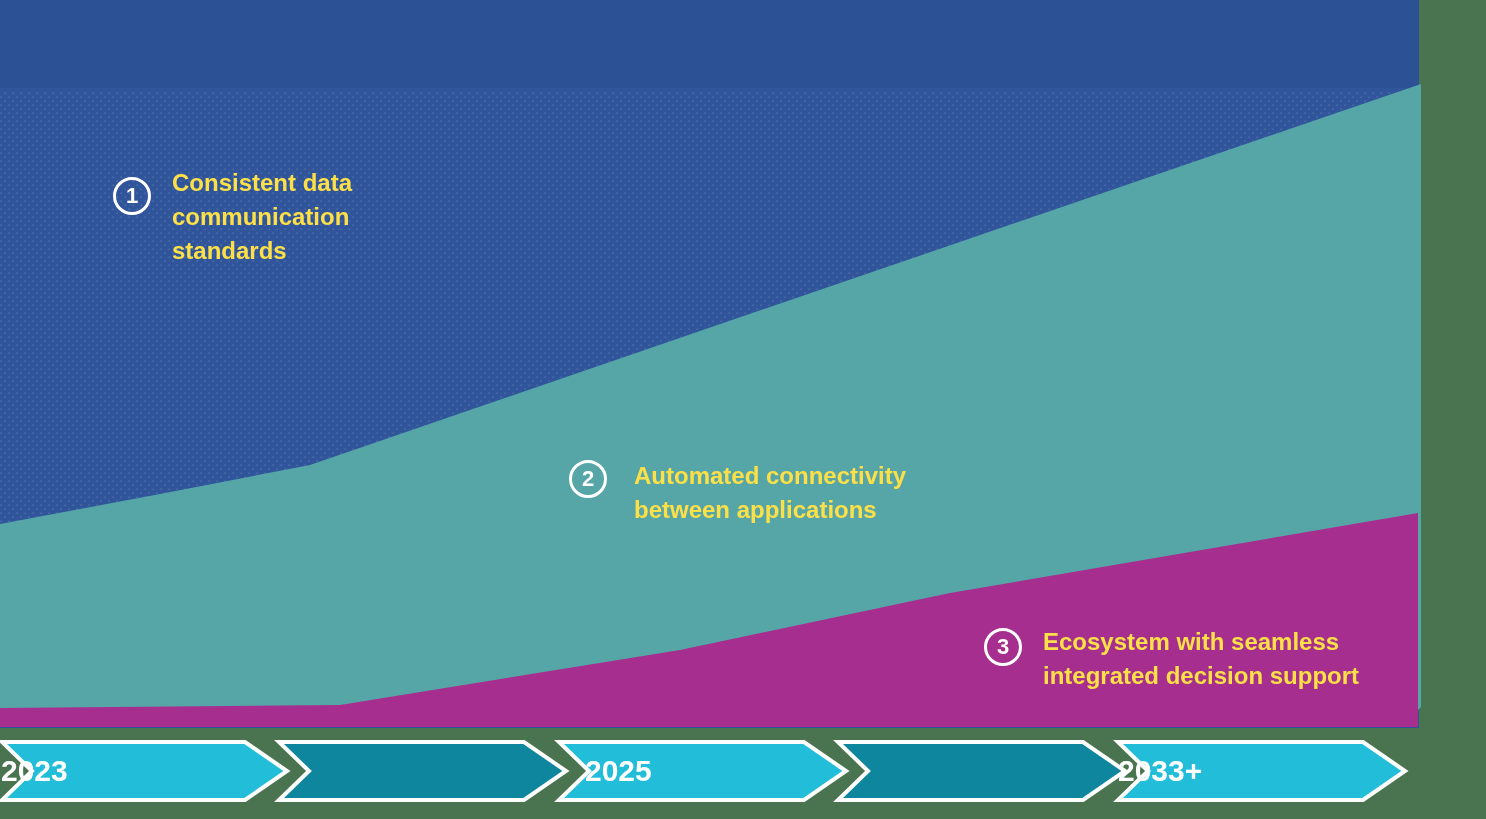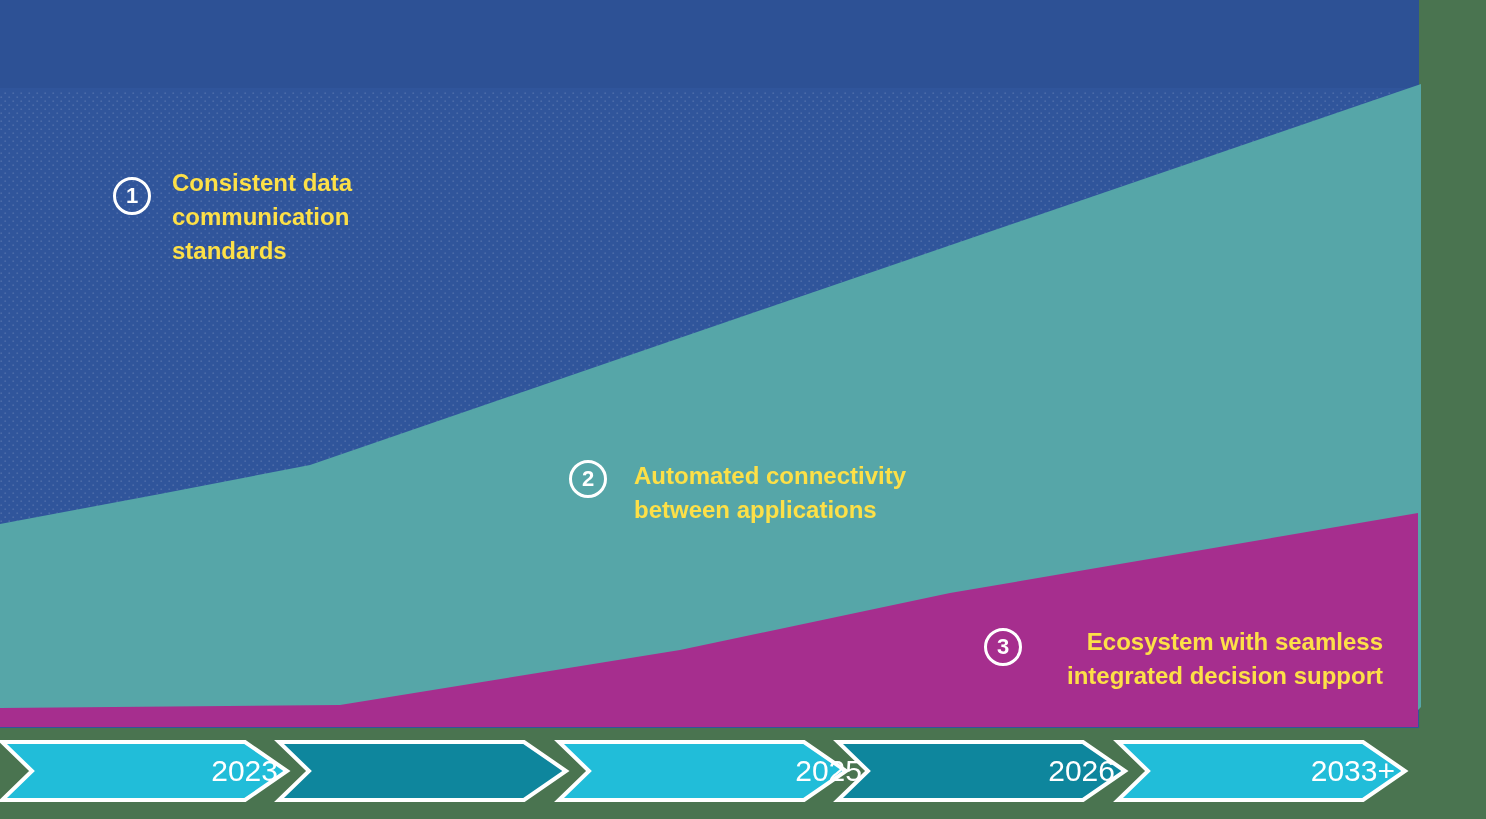--- a/index.html
+++ b/index.html
@@ -42,32 +42,32 @@
     font-weight: bold;
     line-height: 34px;
     color: #fde047;
   }
   .year-label {
     position: absolute;
     top: 742px;
     height: 58px;
     width: 277px;
     line-height: 58px;
-    text-align: right;
+    text-align: left;
     font-size: 30px;
-    font-weight: normal;
+    font-weight: bold;
     color: #ffffff;
   }
   
   #phase1 { left: 113px; top: 177px; }
   #phase1 .phase-text { margin-left: 21px; margin-top: -11px; width: 215px; }
   #phase2 { left: 569px; top: 460px; }
   #phase2 .phase-text { margin-left: 27px; margin-top: -1px; width: 320px; }
   #phase3 { left: 984px; top: 628px; }
-  #phase3 .phase-text { margin-left: 21px; margin-top: -3px; width: 340px; text-align: right; }
+  #phase3 .phase-text { margin-left: 21px; margin-top: -3px; width: 340px; }
   #year0 { left: 1px; }
   #year1 { left: 279px; }
   #year2 { left: 585px; }
   #year3 { left: 838px; }
   #year4 { left: 1118px; }
 </style>
 </head>
 <body>
 
 <div class="stage" id="stage" style="background-color: rgb(74, 116, 80);">
@@ -113,15 +113,14 @@
 
   <div class="phase-label" id="phase3">
     <div class="num-circle">
       <span>3</span>
     </div>
     <div class="phase-text">Ecosystem with seamless integrated decision support</div>
   </div>
 
   <div class="year-label" id="year0">2023</div>
   <div class="year-label" id="year2">2025</div>
-  <div class="year-label" id="year3">2026</div>
   <div class="year-label" id="year4">2033+</div>
 </div>
 
 </body></html>

